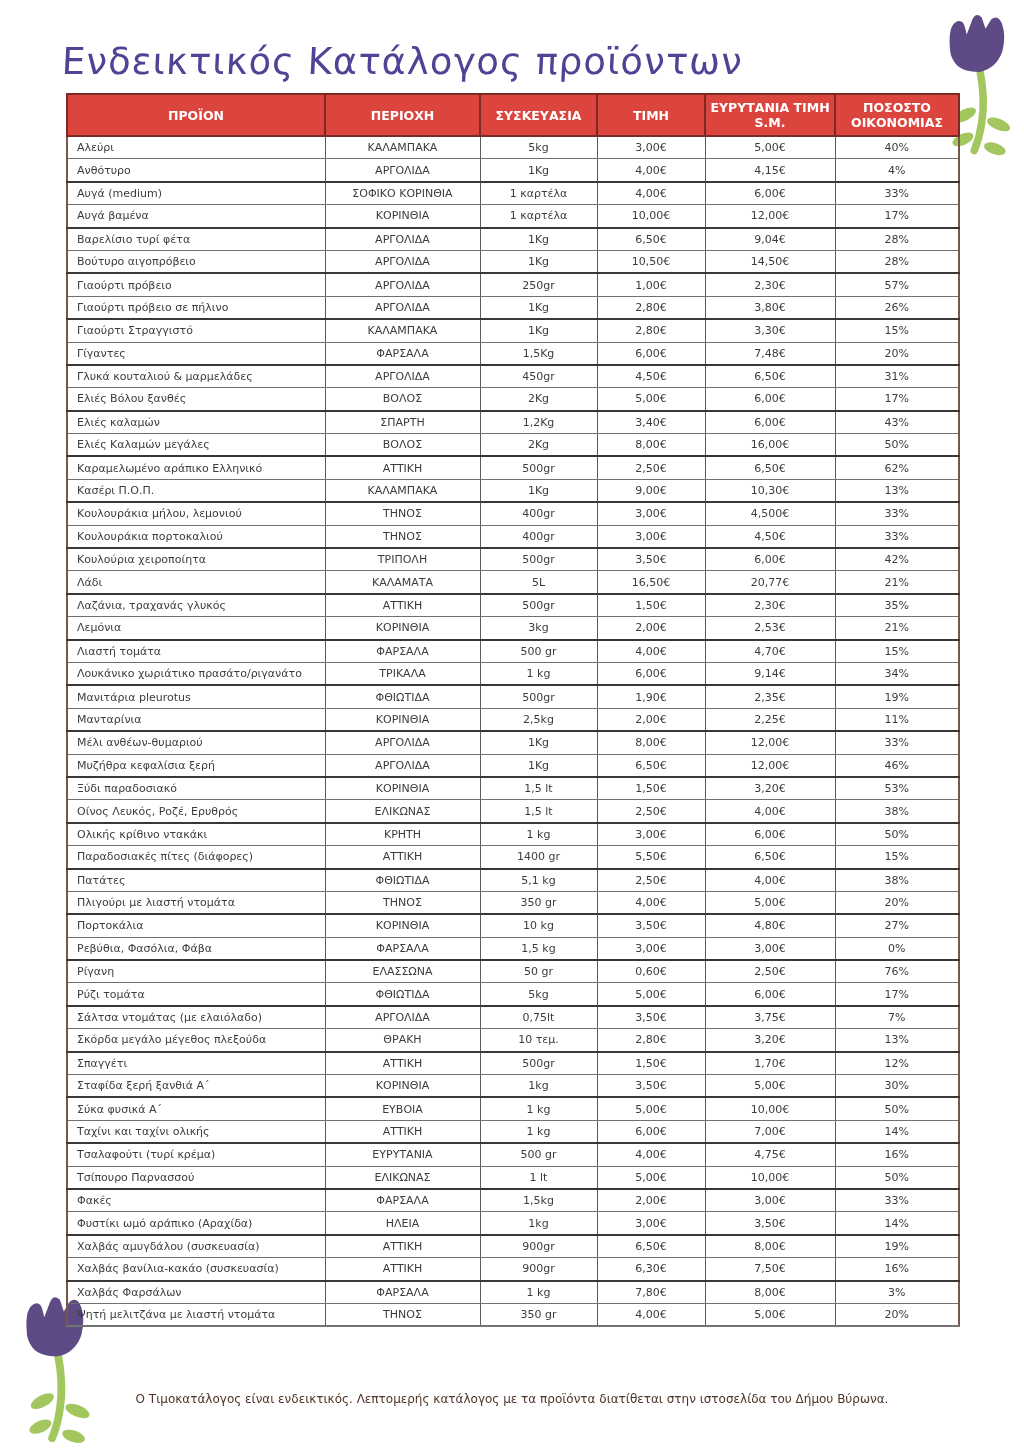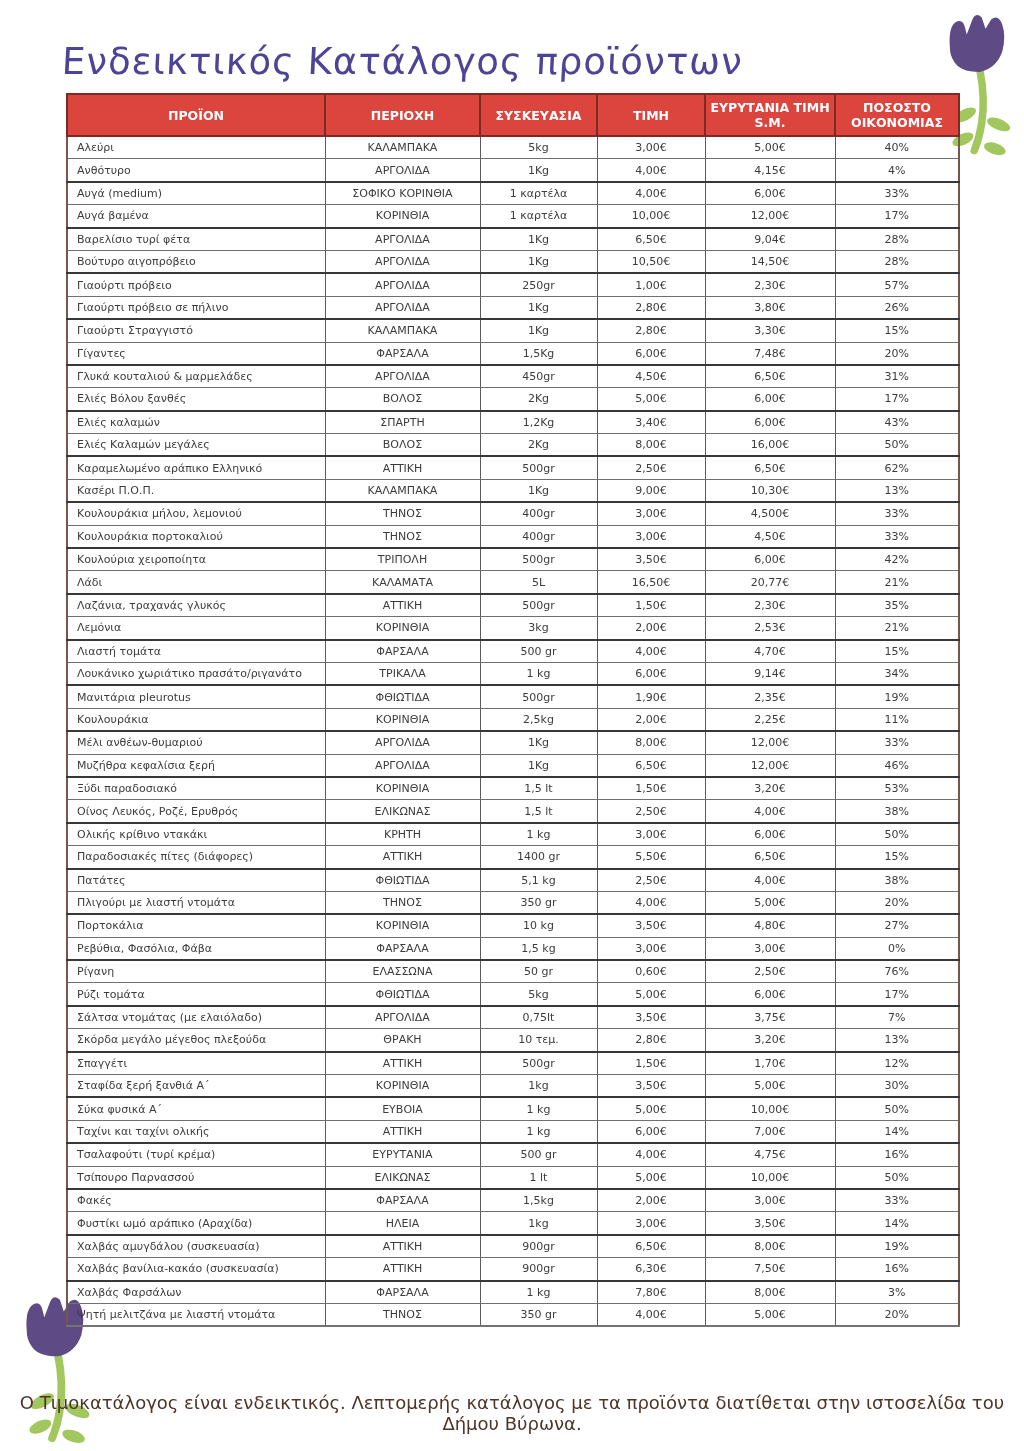--- a/index.html
+++ b/index.html
@@ -60,21 +60,21 @@
   table.catalog tbody tr:nth-child(even) td{
     border-bottom:2px solid #383838;
   }
   table.catalog tbody tr:last-child td{
     border-bottom:2px solid #737373;
   }
 
   .footer-note{
     position:absolute;left:0;top:1392px;width:1024px;
     text-align:center;
-    font-size:18px;
+    font-size:12px;
     color:#4f3429;
   }
 
   .tulip{position:absolute;}
   .tulip.top-right{left:930px;top:10px;width:96px;height:150px;}
   .tulip.bottom-left{left:6px;top:1292px;width:100px;height:156px;}
 </style>
 </head>
 <body>
 
@@ -314,21 +314,21 @@
         </tr>
         <tr>
           <td class="left">Μανιτάρια pleurotus</td>
           <td>ΦΘΙΩΤΙΔΑ</td>
           <td>500gr</td>
           <td>1,90€</td>
           <td>2,35€</td>
           <td>19%</td>
         </tr>
         <tr>
-          <td class="left">Κουλουράκια</td>
+          <td class="left">Μανταρίνια</td>
           <td>ΚΟΡΙΝΘΙΑ</td>
           <td>2,5kg</td>
           <td>2,00€</td>
           <td>2,25€</td>
           <td>11%</td>
         </tr>
         <tr>
           <td class="left">Μέλι ανθέων-θυμαριού</td>
           <td>ΑΡΓΟΛΙΔΑ</td>
           <td>1Kg</td>

